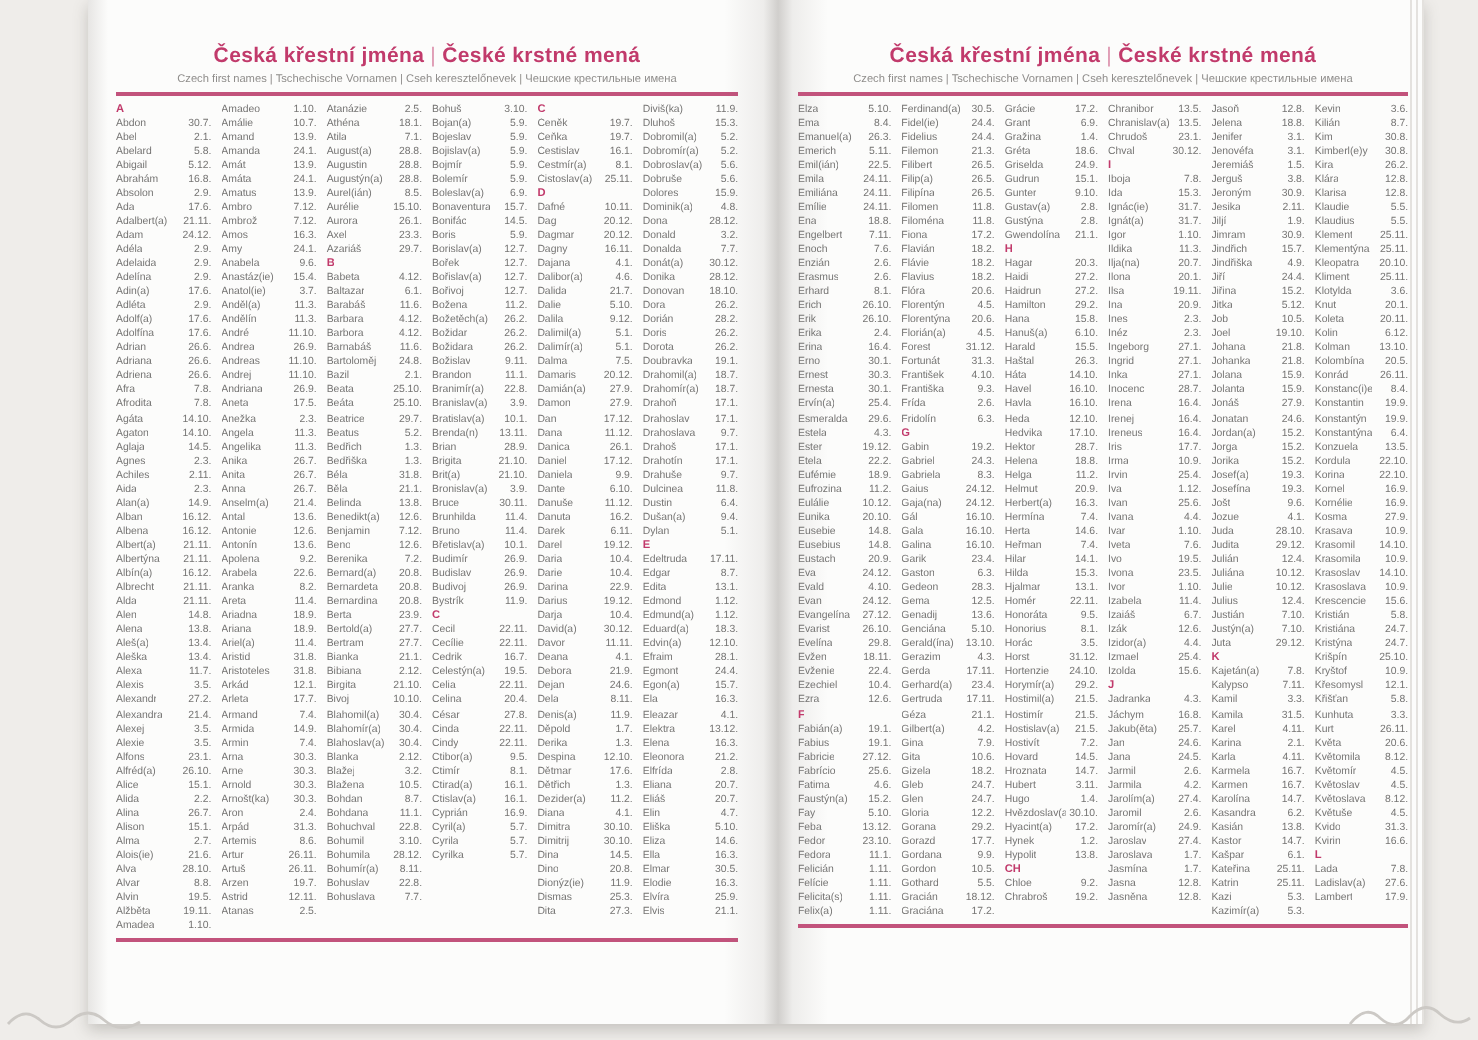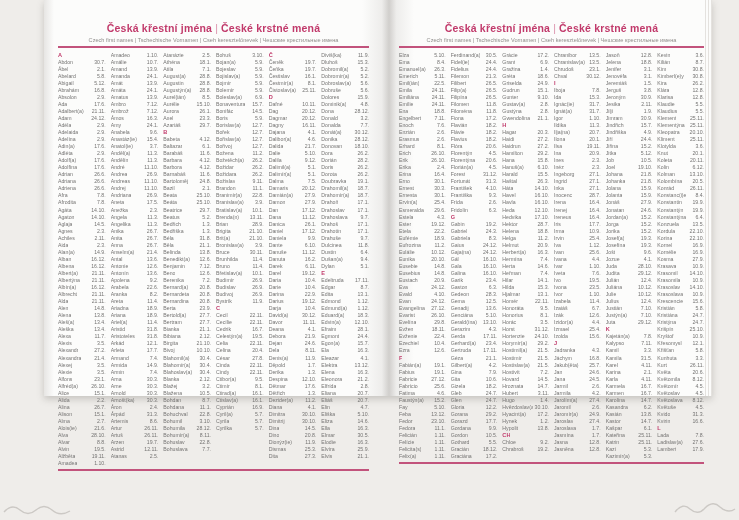--- a/index.html
+++ b/index.html
@@ -2,21 +2,21 @@
 <html><head>
 <meta charset="utf-8">
 <style>
   html,body{margin:0;padding:0;}
   body{
     width:739px;height:520px;position:relative;overflow:hidden;
     background:#efedea;
     font-family:"Liberation Sans", sans-serif;
   }
   .book{
-    position:absolute;left:44px;top:0;width:668px;height:396px;
+    position:absolute;left:44px;top:0;width:668px;height:512px;
     background:#fcfcfb;
     box-shadow:0 3px 7px rgba(90,85,78,.28);
     display:flex;
   }
   .book::before{ 
     content:"";position:absolute;left:0;top:0;bottom:0;width:10px;
     background:linear-gradient(to right, rgba(120,112,105,.16), rgba(120,112,105,0));
     pointer-events:none;
   }
   .page{position:relative;box-sizing:border-box;padding-top:22px;}

